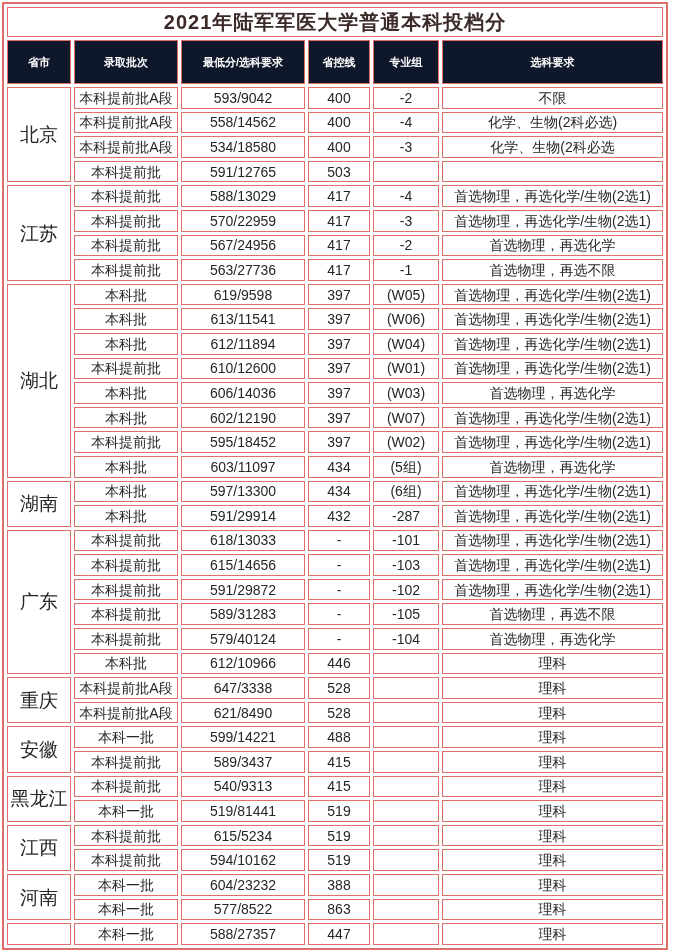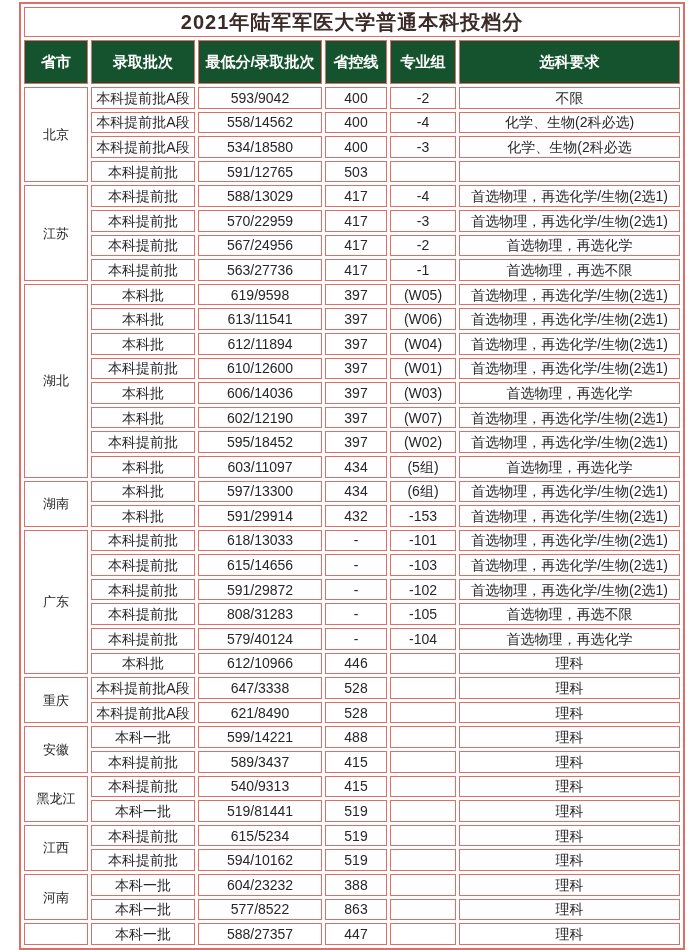--- a/index.html
+++ b/index.html
@@ -9,21 +9,21 @@
     height: 950px;
     overflow: hidden;
     background: #ffffff;
     font-family: "Liberation Sans", "DejaVu Sans", sans-serif;
   }
   table.score-table {
     border-collapse: separate;
     border-spacing: 3px;
     table-layout: fixed;
     width: 579px;
-    margin: 2px 3px 0 19px;
+    margin: 2px 3px 0 2px;
     background: #ffffff;
     border: 2px solid #dd6f68;
   }
   col.c-province { width: 64px; }
   col.c-batch    { width: 104px; }
   col.c-score    { width: 124px; }
   col.c-line     { width: 62px; }
   col.c-group    { width: 66px; }
   col.c-req      { width: 221px; }
 
@@ -38,34 +38,34 @@
   tr.title-row td {
     height: 28px;
     background: #ffffff;
     color: #3b2a27;
     font-size: 20px;
     font-weight: bold;
     letter-spacing: 1px;
   }
   tr.header-row th {
     height: 42px;
-    background: #14532d;
+    background: #0f172a;
     color: #ffffff;
-    font-size: 15px;
+    font-size: 11px;
     font-weight: bold;
   }
   tbody td {
     height: 19.6px;
     background: #ffffff;
     color: #262626;
     font-size: 14px;
     line-height: 1;
   }
   tbody td.province {
-    font-size: 13px;
+    font-size: 19px;
   }
 </style>
 </head>
 <body>
 
 <table class="score-table">
   <colgroup>
     <col class="c-province">
     <col class="c-batch">
     <col class="c-score">
@@ -73,21 +73,21 @@
     <col class="c-group">
     <col class="c-req">
   </colgroup>
   <thead>
     <tr class="title-row">
       <td colspan="6">2021年陆军军医大学普通本科投档分</td>
     </tr>
     <tr class="header-row">
       <th>省市</th>
       <th>录取批次</th>
-      <th>最低分/录取批次</th>
+      <th>最低分/选科要求</th>
       <th>省控线</th>
       <th>专业组</th>
       <th>选科要求</th>
     </tr>
   </thead>
   <tbody>
       <tr>
         <td rowspan="4" class="province">北京</td>
         <td>本科提前批A段</td>
         <td>593/9042</td>
@@ -207,21 +207,21 @@
         <td>本科批</td>
         <td>597/13300</td>
         <td>434</td>
         <td>(6组)</td>
         <td>首选物理，再选化学/生物(2选1)</td>
       </tr>
       <tr>
         <td>本科批</td>
         <td>591/29914</td>
         <td>432</td>
-        <td>-153</td>
+        <td>-287</td>
         <td>首选物理，再选化学/生物(2选1)</td>
       </tr>
       <tr>
         <td rowspan="6" class="province">广东</td>
         <td>本科提前批</td>
         <td>618/13033</td>
         <td>-</td>
         <td>-101</td>
         <td>首选物理，再选化学/生物(2选1)</td>
       </tr>
@@ -234,21 +234,21 @@
       </tr>
       <tr>
         <td>本科提前批</td>
         <td>591/29872</td>
         <td>-</td>
         <td>-102</td>
         <td>首选物理，再选化学/生物(2选1)</td>
       </tr>
       <tr>
         <td>本科提前批</td>
-        <td>808/31283</td>
+        <td>589/31283</td>
         <td>-</td>
         <td>-105</td>
         <td>首选物理，再选不限</td>
       </tr>
       <tr>
         <td>本科提前批</td>
         <td>579/40124</td>
         <td>-</td>
         <td>-104</td>
         <td>首选物理，再选化学</td>

